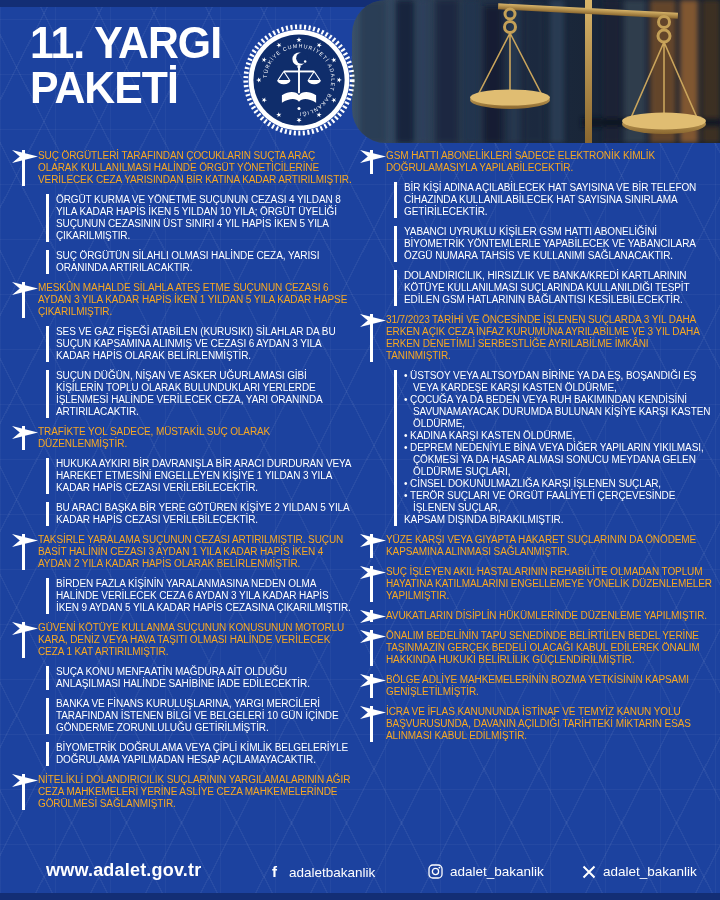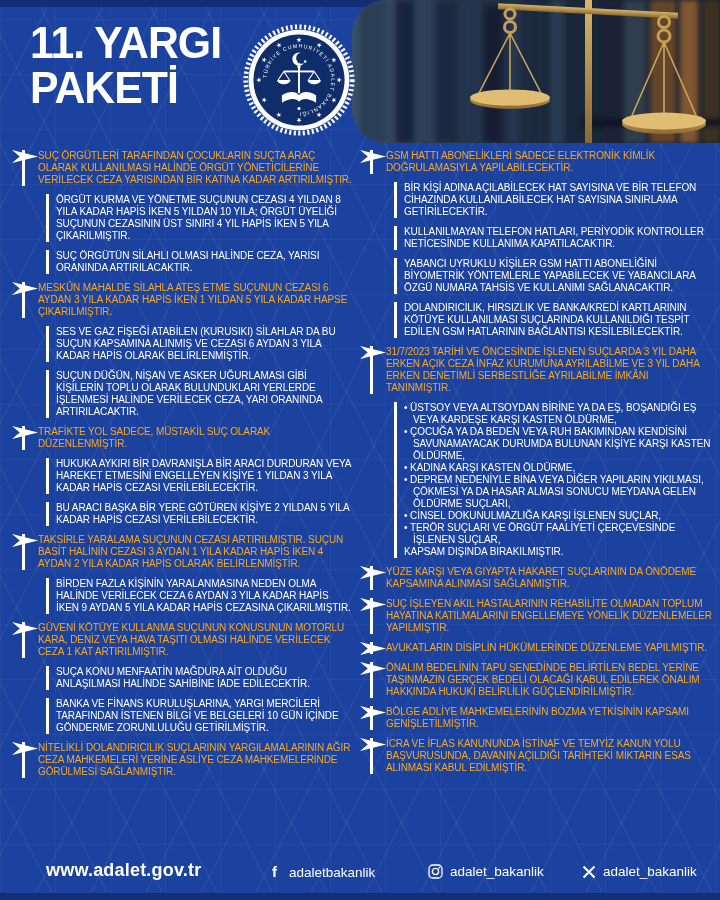--- a/index.html
+++ b/index.html
@@ -193,35 +193,35 @@
       <div class="item arrow-item">
         <span class="arrow"></span>
         <div class="txt yellow">GÜVENİ KÖTÜYE KULLANMA SUÇUNUN KONUSUNUN MOTORLU KARA, DENİZ VEYA HAVA TAŞITI OLMASI HALİNDE VERİLECEK CEZA 1 KAT ARTIRILMIŞTIR.</div>
       </div>
       <div class="item bar-item">
         <div class="txt white">SUÇA KONU MENFAATİN MAĞDURA AİT OLDUĞU ANLAŞILMASI HALİNDE SAHİBİNE İADE EDİLECEKTİR.</div>
       </div>
       <div class="item bar-item">
         <div class="txt white">BANKA VE FİNANS KURULUŞLARINA, YARGI MERCİLERİ TARAFINDAN İSTENEN BİLGİ VE BELGELERİ 10 GÜN İÇİNDE GÖNDERME ZORUNLULUĞU GETİRİLMİŞTİR.</div>
       </div>
+      <div class="item bar-item">
+        <div class="txt white">BİYOMETRİK DOĞRULAMA VEYA ÇİPLİ KİMLİK BELGELERİYLE DOĞRULAMA YAPILMADAN HESAP AÇILAMAYACAKTIR.</div>
+      </div>
       <div class="item arrow-item">
         <span class="arrow"></span>
         <div class="txt yellow">NİTELİKLİ DOLANDIRICILIK SUÇLARININ YARGILAMALARININ AĞIR CEZA MAHKEMELERİ YERİNE ASLİYE CEZA MAHKEMELERİNDE GÖRÜLMESİ SAĞLANMIŞTIR.</div>
       </div>
     </div>
   <div class="col col-right" id="col-right">
       <div class="item arrow-item">
         <span class="arrow"></span>
         <div class="txt yellow">GSM HATTI ABONELİKLERİ SADECE ELEKTRONİK KİMLİK DOĞRULAMASIYLA YAPILABİLECEKTİR.</div>
       </div>
       <div class="item bar-item">
         <div class="txt white">BİR KİŞİ ADINA AÇILABİLECEK HAT SAYISINA VE BİR TELEFON CİHAZINDA KULLANILABİLECEK HAT SAYISINA SINIRLAMA GETİRİLECEKTİR.</div>
-      </div>
-      <div class="item bar-item">
-        <div class="txt white">KULLANILMAYAN TELEFON HATLARI, PERİYODİK KONTROLLER NETİCESİNDE KULLANIMA KAPATILACAKTIR.</div>
       </div>
       <div class="item bar-item">
         <div class="txt white">YABANCI UYRUKLU KİŞİLER GSM HATTI ABONELİĞİNİ BİYOMETRİK YÖNTEMLERLE YAPABİLECEK VE YABANCILARA ÖZGÜ NUMARA TAHSİS VE KULLANIMI SAĞLANACAKTIR.</div>
       </div>
       <div class="item bar-item">
         <div class="txt white">DOLANDIRICILIK, HIRSIZLIK VE BANKA/KREDİ KARTLARININ KÖTÜYE KULLANILMASI SUÇLARINDA KULLANILDIĞI TESPİT EDİLEN GSM HATLARININ BAĞLANTISI KESİLEBİLECEKTİR.</div>
       </div>
       <div class="item arrow-item">
         <span class="arrow"></span>
         <div class="txt yellow">31/7/2023 TARİHİ VE ÖNCESİNDE İŞLENEN SUÇLARDA 3 YIL DAHA ERKEN AÇIK CEZA İNFAZ KURUMUNA AYRILABİLME VE 3 YIL DAHA ERKEN DENETİMLİ SERBESTLİĞE AYRILABİLME İMKÂNI TANINMIŞTIR.</div>

